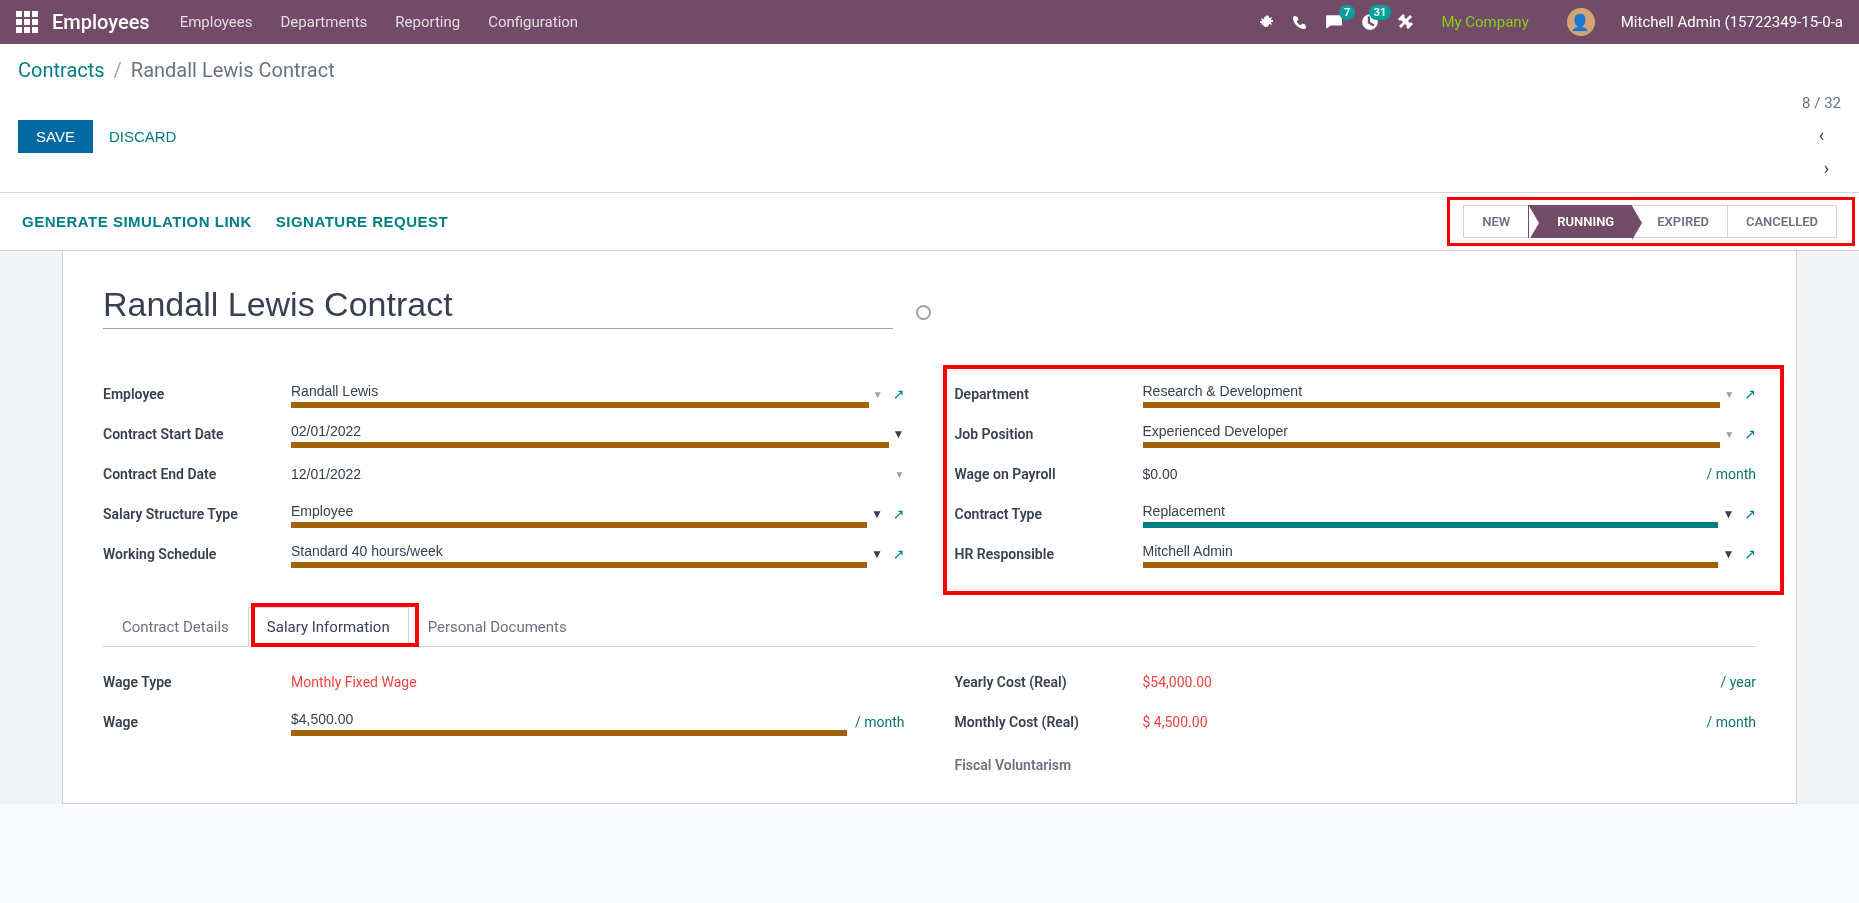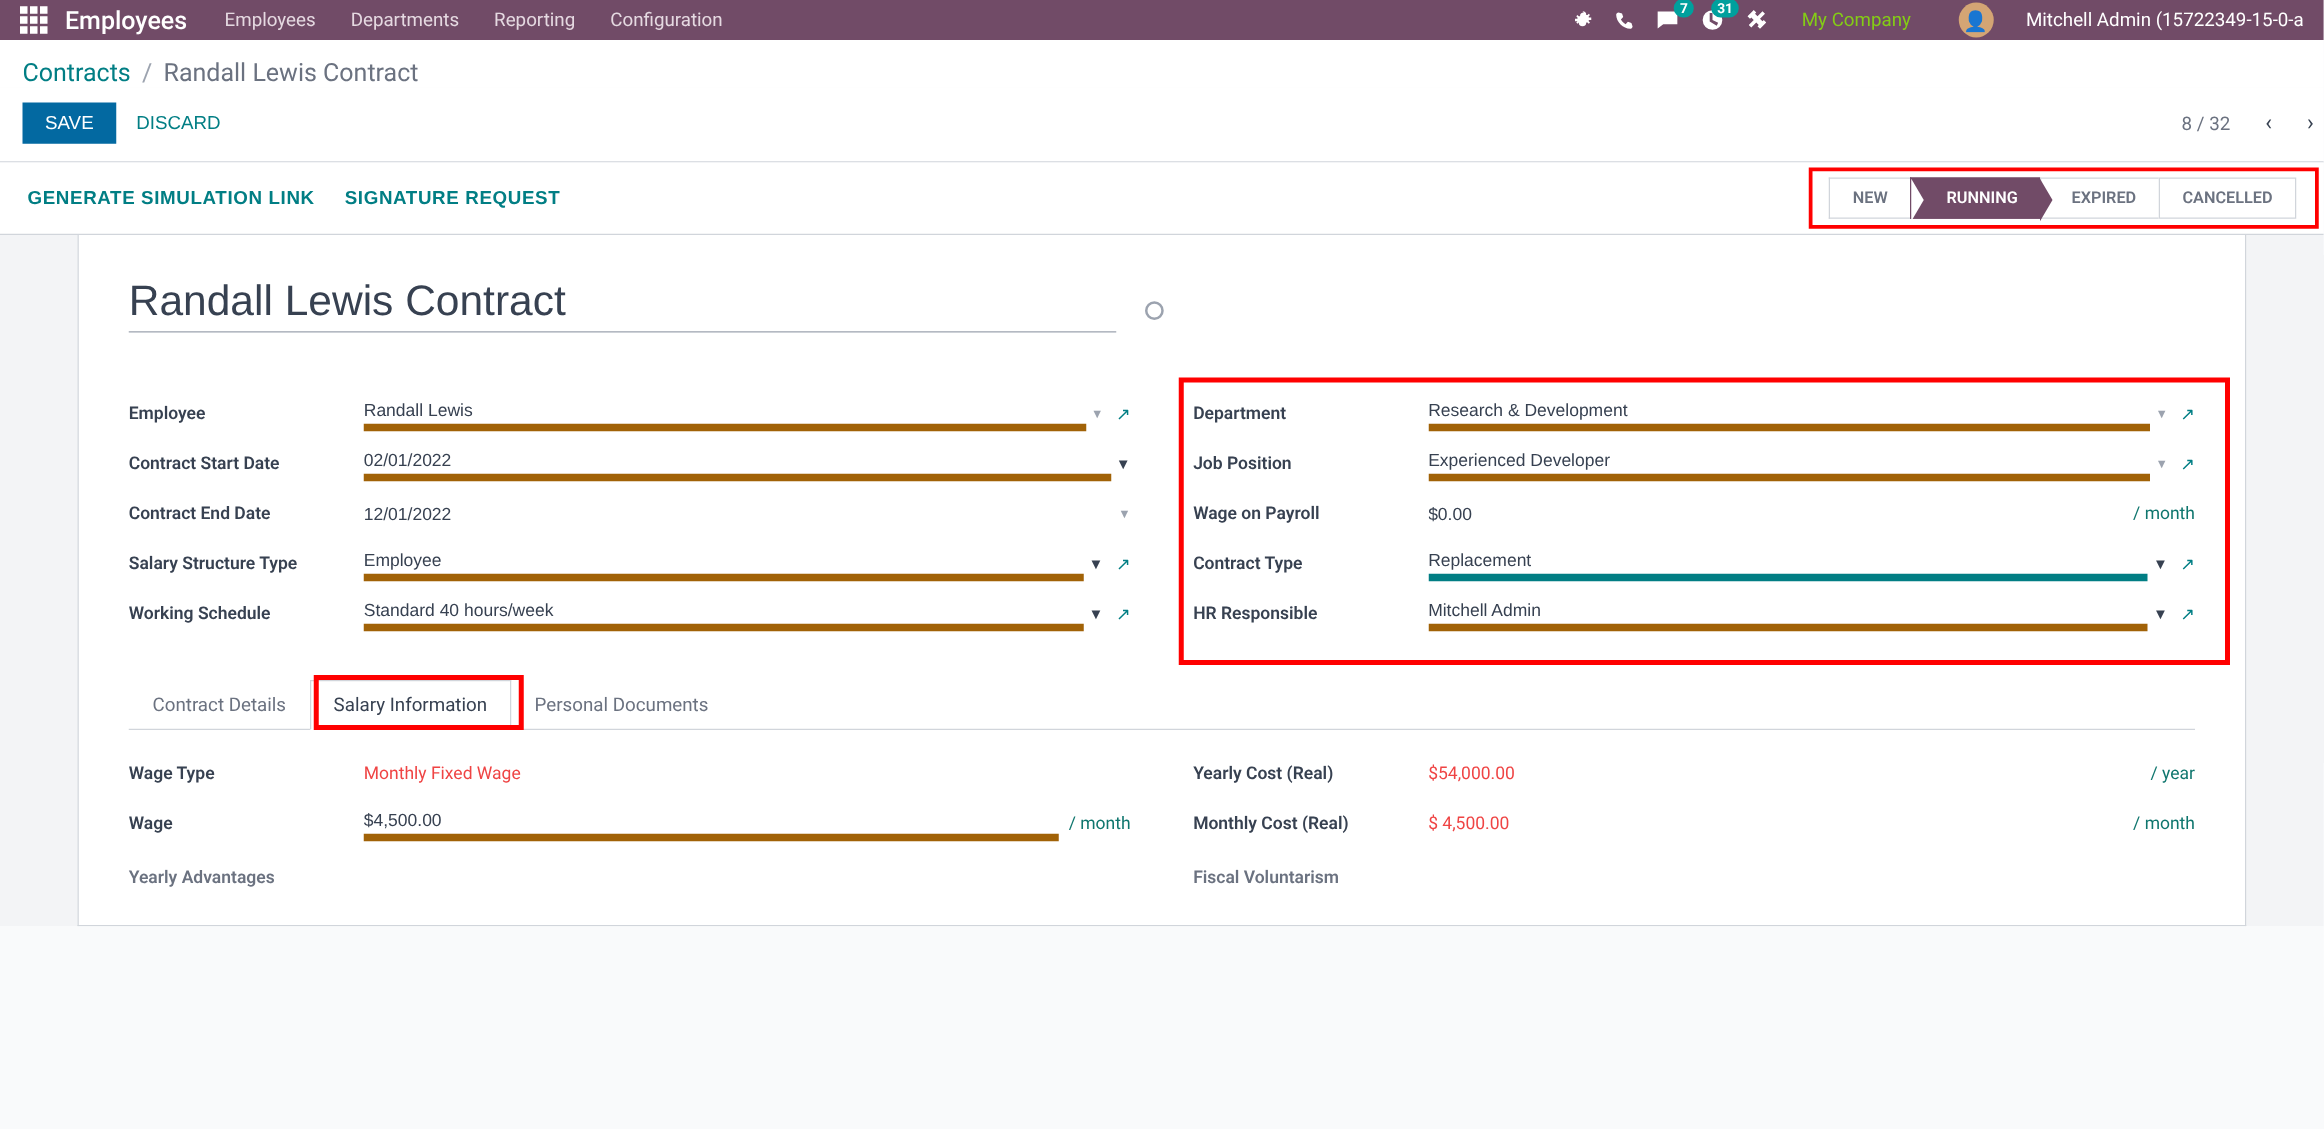--- a/index.html
+++ b/index.html
@@ -1,19 +1,19 @@
 <!DOCTYPE html>
 <html><head>
 <meta charset="utf-8">
 <style>
 * { box-sizing: border-box; margin: 0; padding: 0; }
 body { font-family: -apple-system, BlinkMacSystemFont, "Segoe UI", Roboto, sans-serif; font-size: 14px; color: #374151; background: #f9fafb; overflow: hidden; }
 
 
-.topnav { background: #714b67; height: 32px; display: flex; align-items: center; color: #fff; padding: 0 16px; }
+.topnav { background: #714b67; height: 44px; display: flex; align-items: center; color: #fff; padding: 0 16px; }
 .apps-icon { width: 22px; height: 22px; display: grid; grid-template-columns: repeat(3,1fr); grid-template-rows: repeat(3,1fr); gap: 2px; cursor: pointer; }
 .apps-icon span { background: #fff; }
 .app-title { font-size: 20px; font-weight: 500; margin-left: 14px; margin-right: 30px; }
 .nav-menu { display: flex; gap: 28px; }
 .nav-menu a { color: #e5d9e1; text-decoration: none; font-size: 15px; cursor: pointer; }
 .nav-spacer { flex: 1; }
 .nav-icons { display: flex; align-items: center; gap: 18px; }
 .nav-icon { color: #fff; cursor: pointer; position: relative; }
 .badge { position: absolute; top: -8px; right: -12px; background: #00a09d; color: #fff; border-radius: 10px; font-size: 11px; padding: 1px 5px; font-weight: bold; }
 .company-name { margin-left: 10px; font-size: 15px; color: #84cc16; cursor: pointer; text-align: right; }
@@ -22,21 +22,21 @@
 
 
 .breadcrumb-bar { background: #fff; padding: 14px 27px 0 18px; }
 .breadcrumb { font-size: 20px; color: #6b7280; }
 .breadcrumb a { color: #017e84; text-decoration: none; cursor: pointer; }
 .breadcrumb .sep { color: #9ca3af; margin: 0 4px; }
 
 .action-row { display: flex; align-items: center; padding: 12px 18px 14px 18px; background: #fff; border-bottom: 1px solid #d1d5db; }
 .btn-save { background: #0369a1; color: #fff; border: none; padding: 8px 18px; font-size: 15px; font-weight: 500; cursor: pointer; margin-right: 16px; }
 .btn-discard { background: none; border: none; color: #017e84; font-size: 15px; font-weight: 500; cursor: pointer; }
-.pager { margin-left: auto; display: flex; align-items: center; gap: 28px; color: #6b7280; font-size: 15px; }
+.pager { margin-left: auto; display: flex; align-items: center; gap: 12px; color: #6b7280; font-size: 15px; flex-direction: column; }
 .pager-btn { color: #374151; cursor: pointer; font-size: 18px; }
 
 
 .secondary-bar { display: flex; align-items: center; padding: 12px 22px; background: #fff; border-bottom: 1px solid #d1d5db; }
 .btn-link { background: none; border: none; color: #017e84; font-size: 15px; font-weight: 600; cursor: pointer; letter-spacing: 0.5px; margin-right: 24px; }
 
 
 .statusbar { display: flex; margin-left: auto; }
 .status { padding: 8px 18px; font-size: 13px; font-weight: 600; color: #6b7280; background: #fff; border: 1px solid #d1d5db; border-right: none; cursor: pointer; position: relative; }
 .status:last-child { border-right: 1px solid #d1d5db; }
@@ -270,21 +270,20 @@
             <div class="field-label">Wage Type</div>
             <div class="field-value">Monthly Fixed Wage</div>
           </div>
           <div class="field-row">
             <div class="field-label">Wage</div>
             <div class="input-wrap">
                 <input class="field-input" value="$4,500.00" style="">
               </div>
             <span class="suffix">/ month</span>
           </div>
-          <div class="section-title">Yearly Advantages</div>
         </div>
         <div class="form-col">
           <div class="field-row">
             <div class="field-label">Yearly Cost (Real)</div>
             <div class="field-value">$54,000.00</div>
             <span class="suffix">/ year</span>
           </div>
           <div class="field-row">
             <div class="field-label">Monthly Cost (Real)</div>
             <div class="field-value">$ 4,500.00</div>

